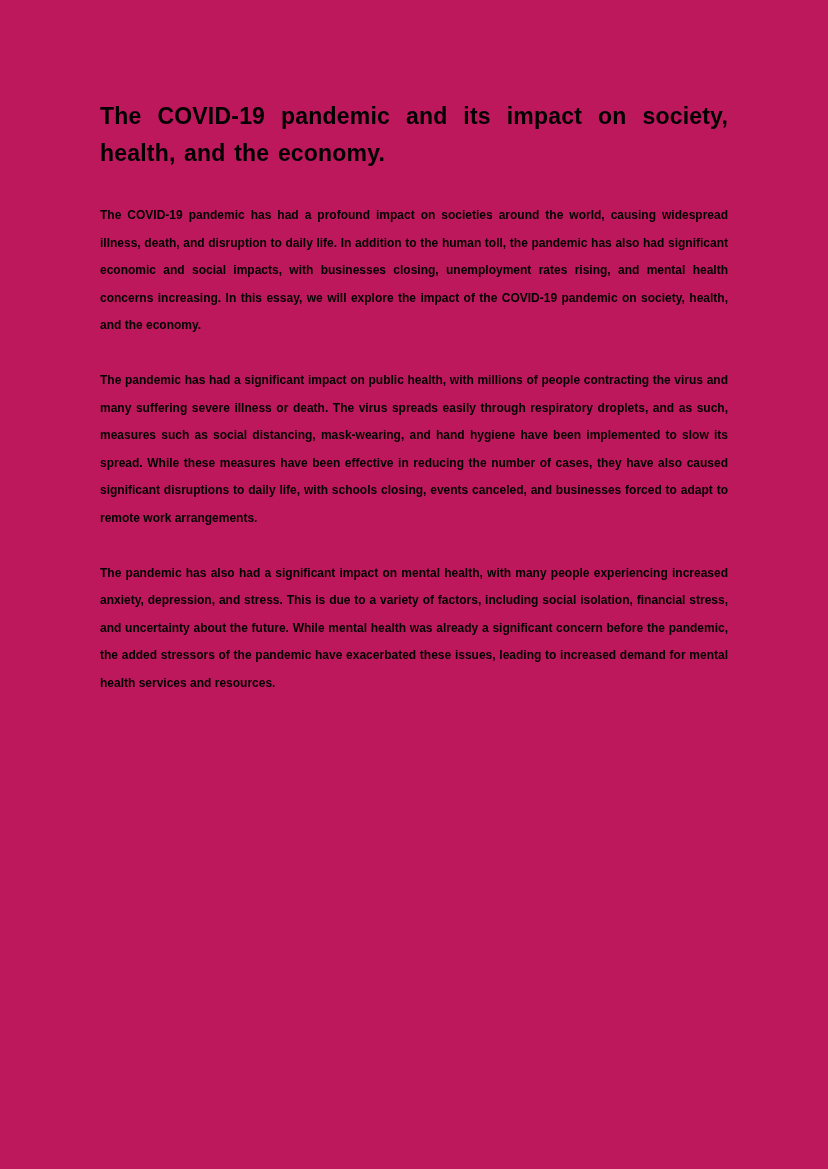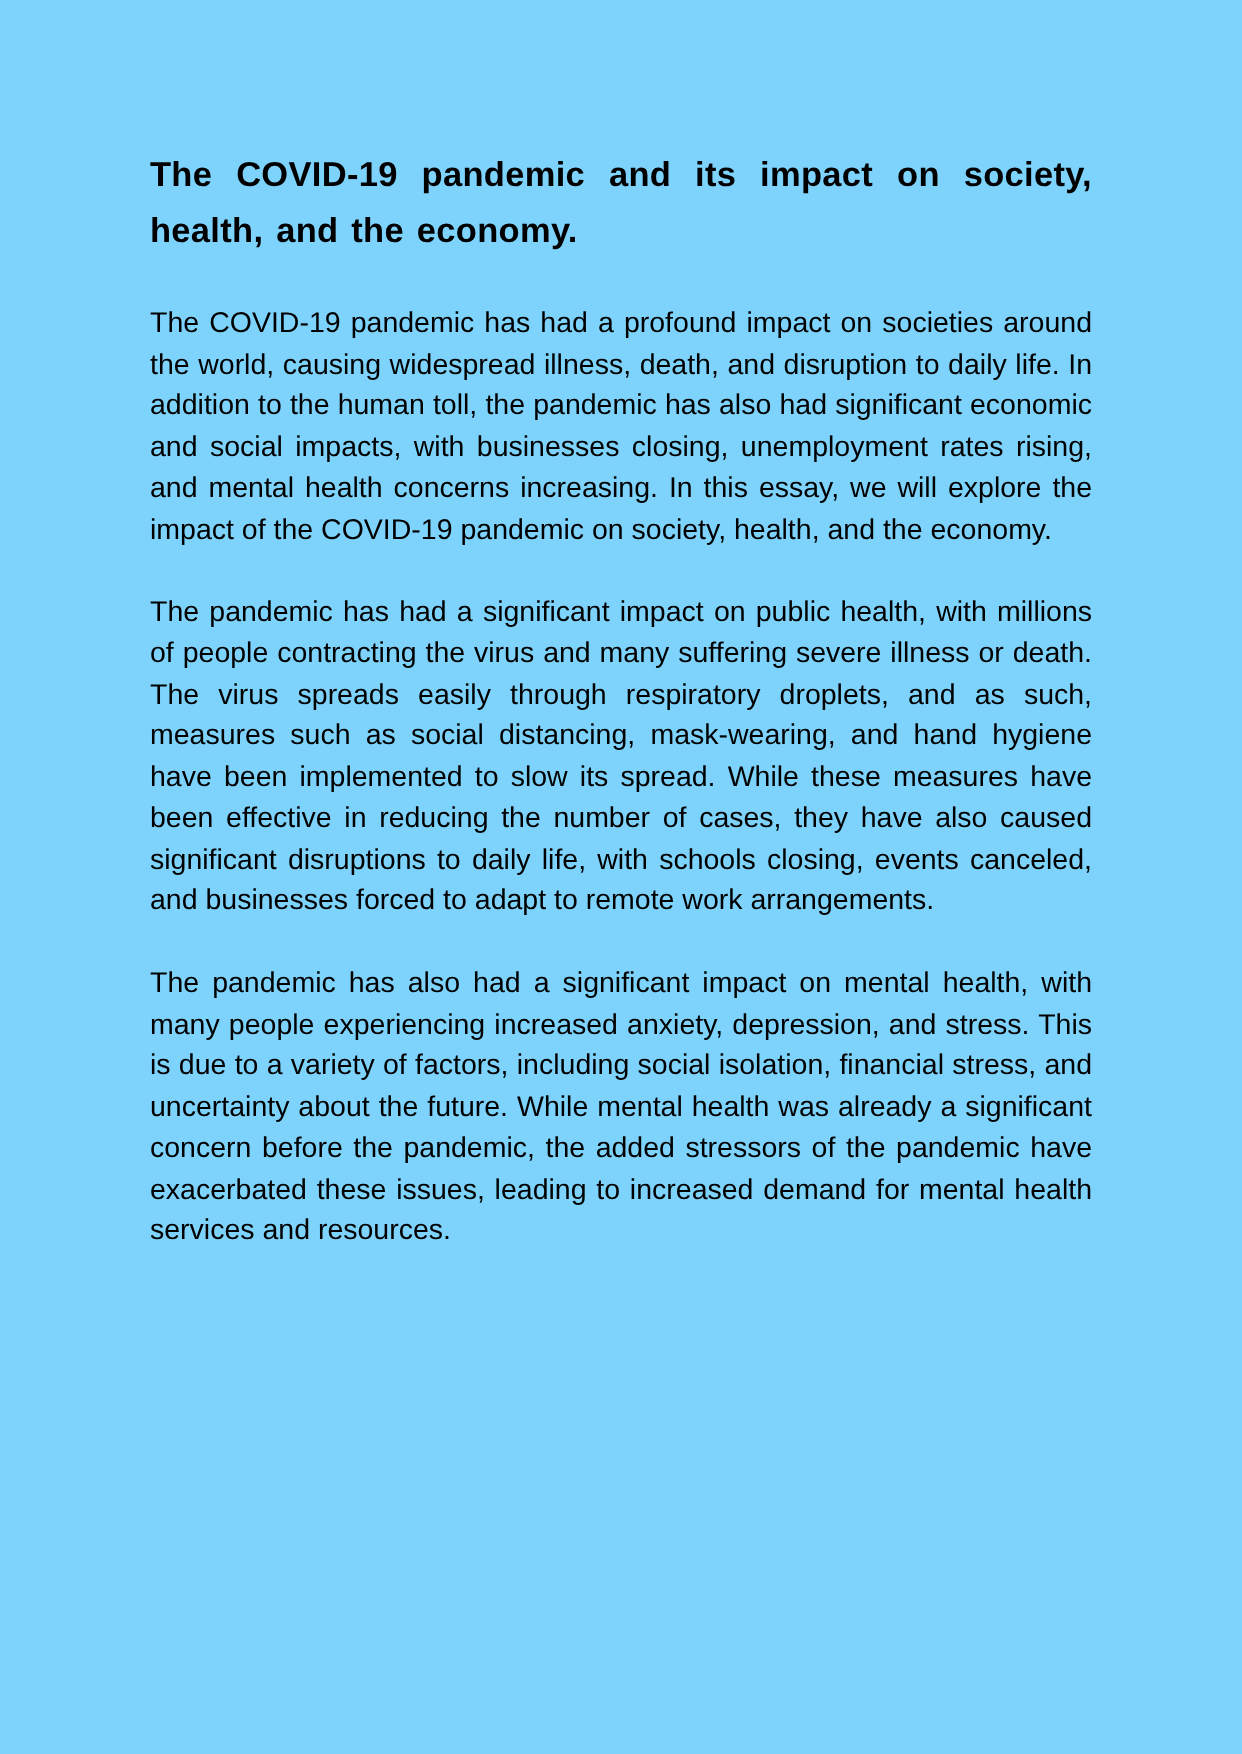--- a/index.html
+++ b/index.html
@@ -11,35 +11,35 @@
     width: 828px;
     height: 1169px;
     overflow: hidden;
     font-family: "Liberation Sans", sans-serif;
     color: #000000;
   }
   .doc-page {
     box-sizing: border-box;
     width: 828px;
     height: 1169px;
-    background: #7dd3fc;
+    background: #be185d;
     padding: 98px 100px 0 100px;
   }
   .doc-title {
     font-size: 23px;
     font-weight: 700;
     line-height: 37px;
     text-align: justify;
     margin: 0 0 30px 0;
     letter-spacing: 0.2px;
     word-spacing: 2px;
   }
   .doc-paragraph {
-    font-size: 19px;
-    font-weight: 400;
+    font-size: 12px;
+    font-weight: 700;
     line-height: 27.5px;
     text-align: justify;
     margin: 0 0 27.5px 0;
   }
 </style>
 </head>
 <body>
 
 <div class="doc-page">
   <h1 class="doc-title">The COVID-19 pandemic and its impact on society, health, and  the  economy.</h1>

